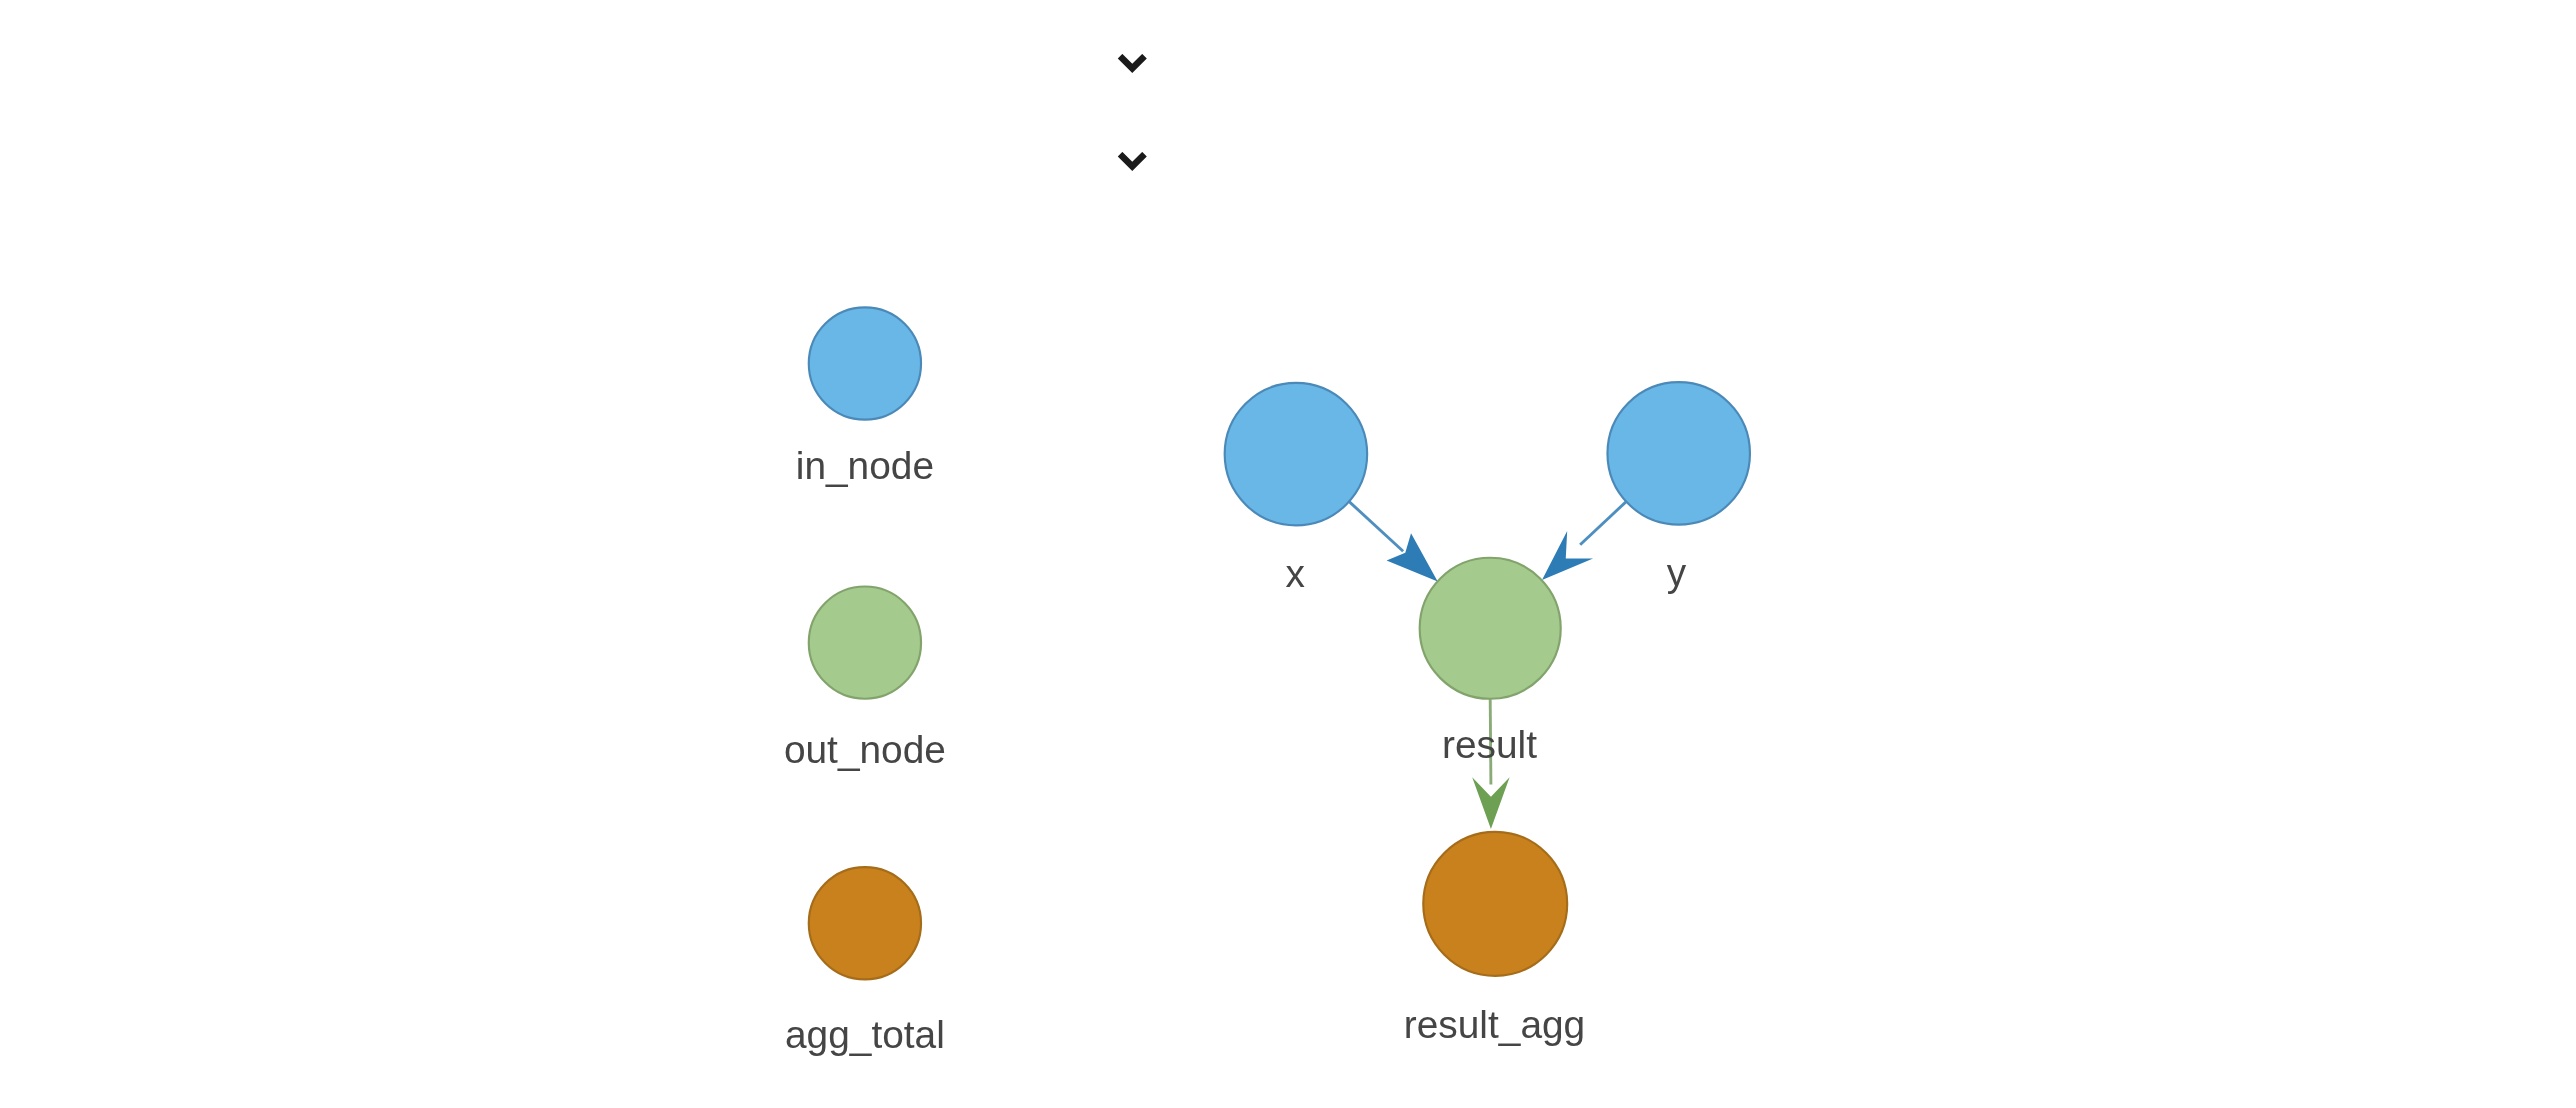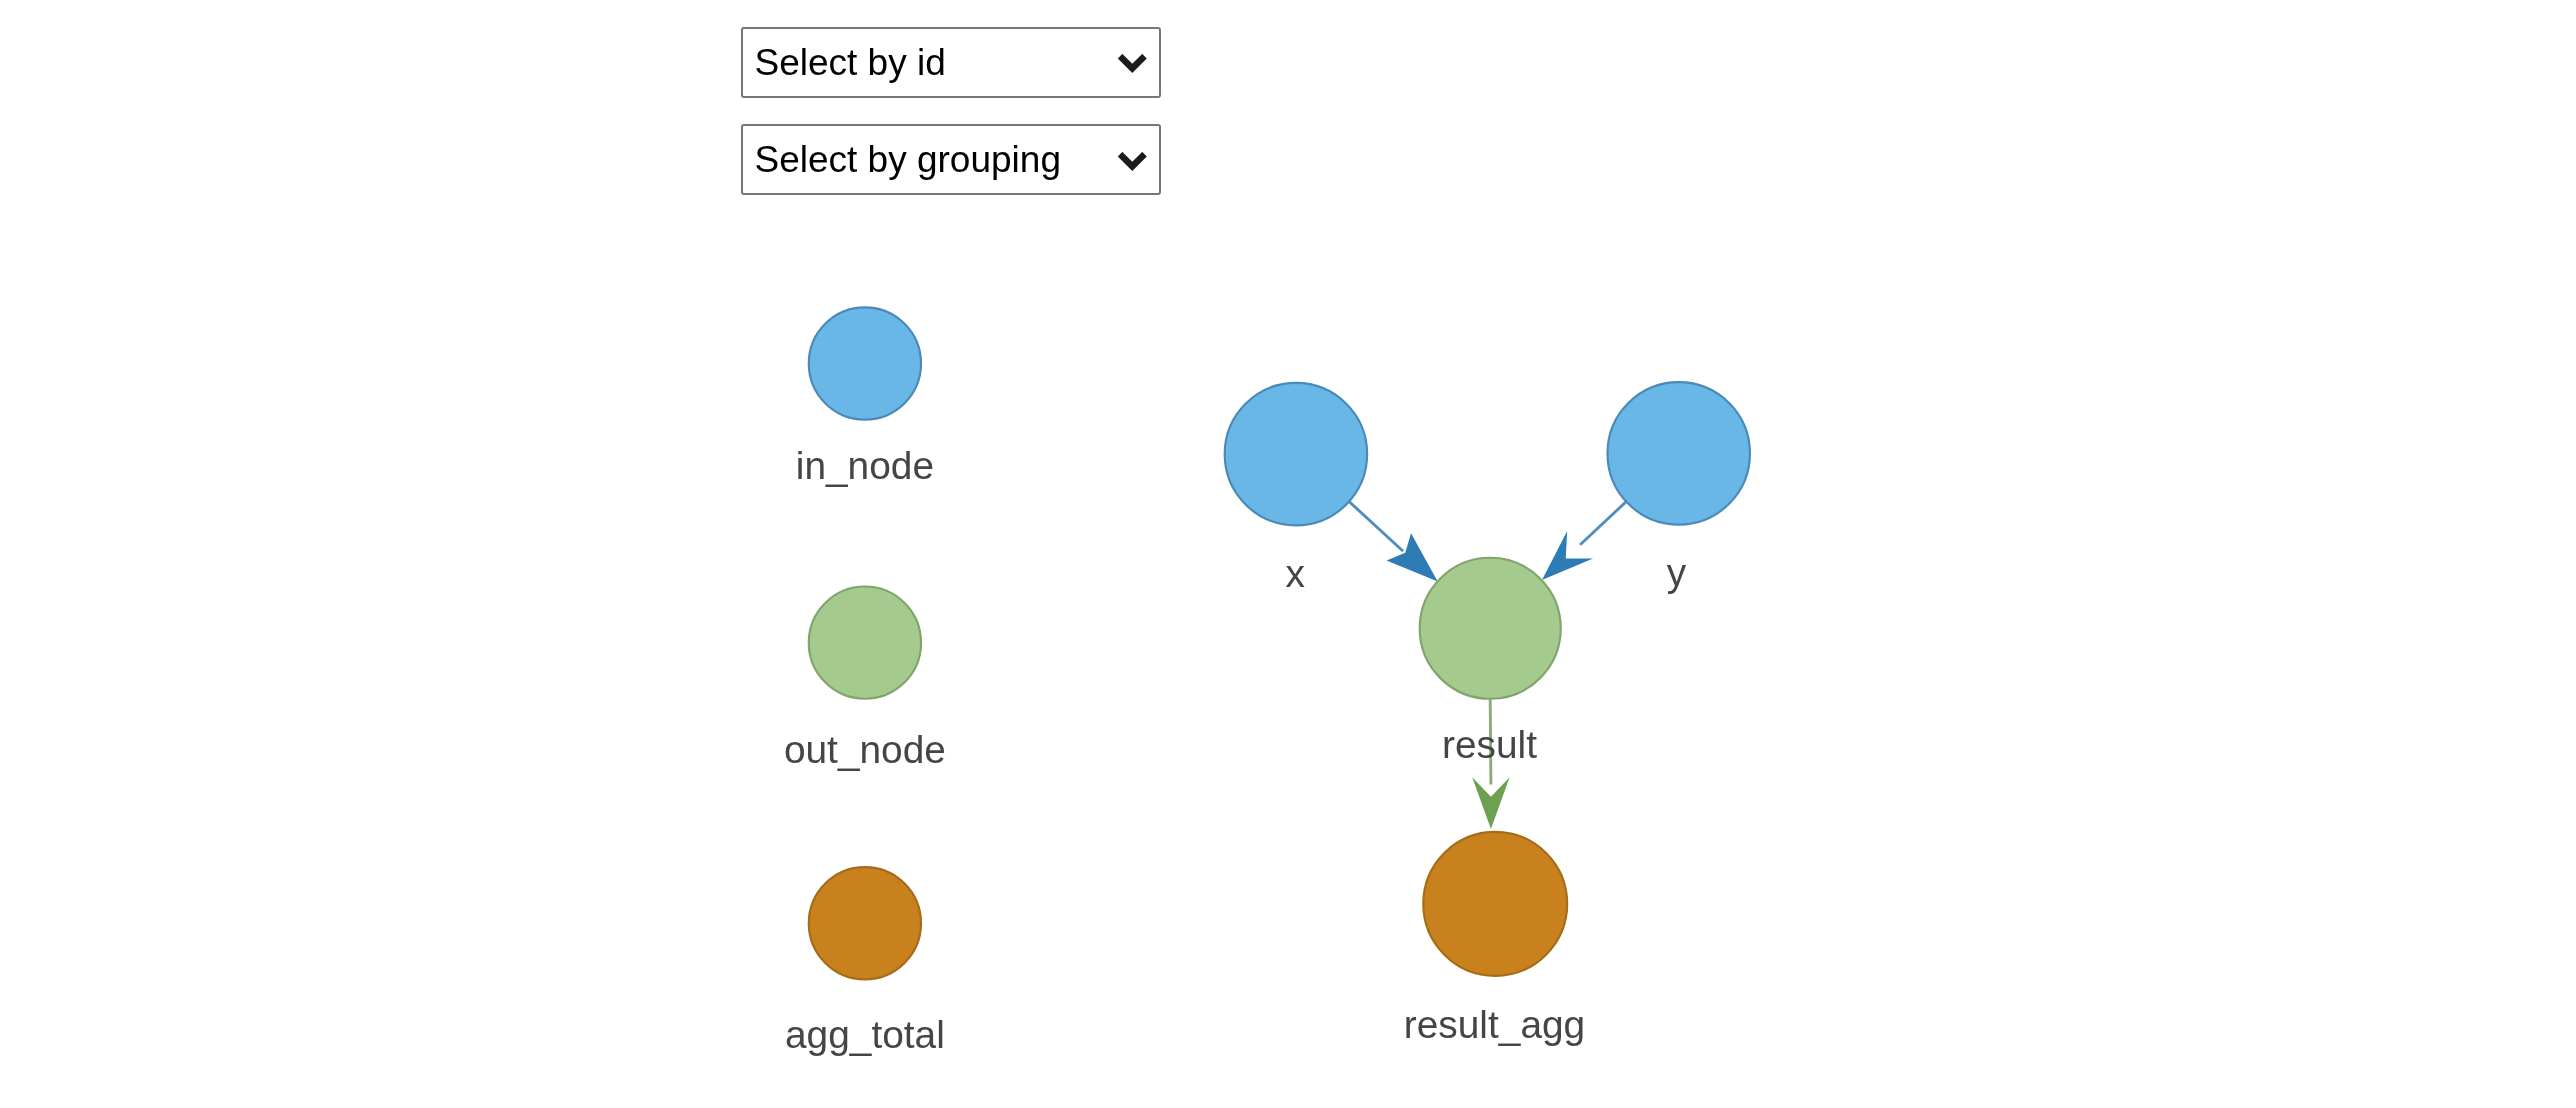--- a/index.html
+++ b/index.html
@@ -22,26 +22,24 @@
   #chev-grouping{top:152px;}
   #gfx{position:absolute;left:0;top:0;}
   text{font-family:"Liberation Sans","DejaVu Sans",sans-serif;}
   .nodelabel{font-size:54px;}
 </style>
 </head>
 <body>
 
 <div id="app">
 
-  <select id="sel-id" class="ctl"><option>Select by id</option></select>
   <svg id="chev-id" class="chev" width="32" height="18.7" viewBox="0 0 44 26">
     <polyline points="4,3 21,20 38,3" fill="none" stroke="#1b1b1b" stroke-width="9"></polyline>
   </svg>
 
-  <select id="sel-grouping" class="ctl"><option>Select by grouping</option></select>
   <svg id="chev-grouping" class="chev" width="32" height="18.7" viewBox="0 0 44 26">
     <polyline points="4,3 21,20 38,3" fill="none" stroke="#1b1b1b" stroke-width="9"></polyline>
   </svg>
 
   <svg id="gfx" width="2576" height="1109" viewBox="0 0 3580 1541">
 
     <g>
       <circle cx="1202" cy="505" r="78" stroke-width="3" fill="#69b7e6" stroke="#4b89b8"></circle>
       <text x="1202" y="666" text-anchor="middle" class="nodelabel" fill="#454545">in_node</text>
 

